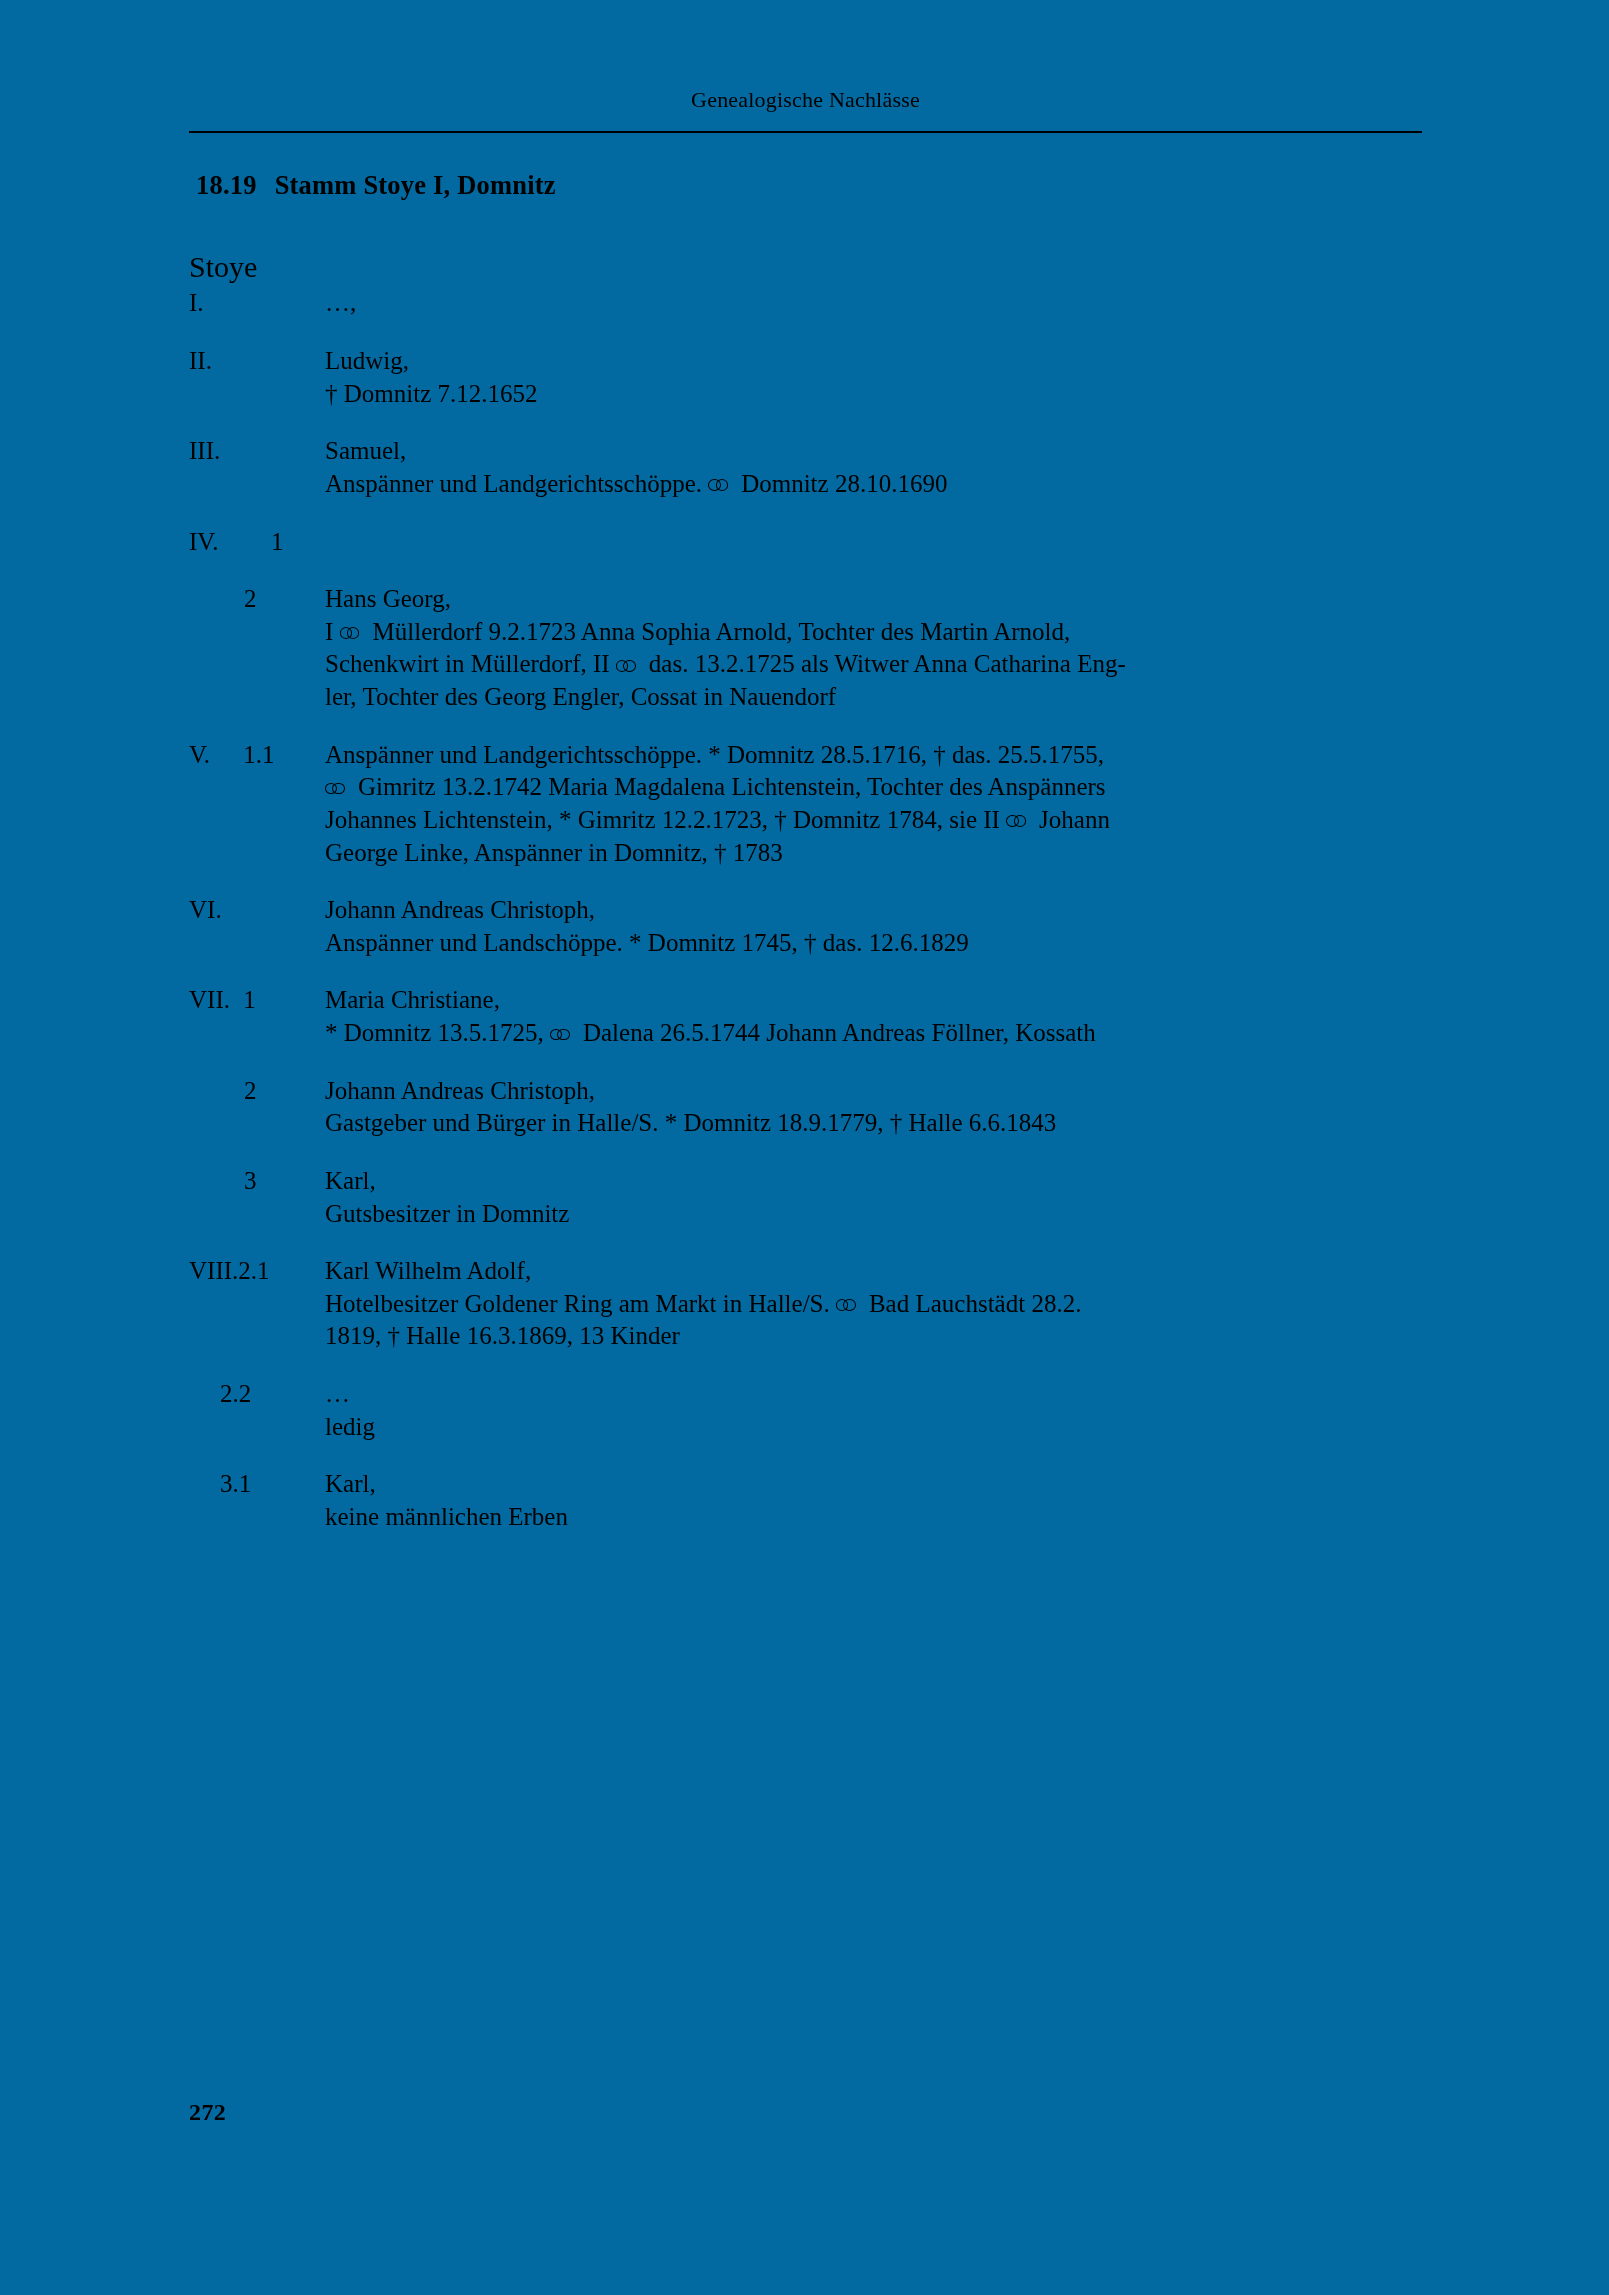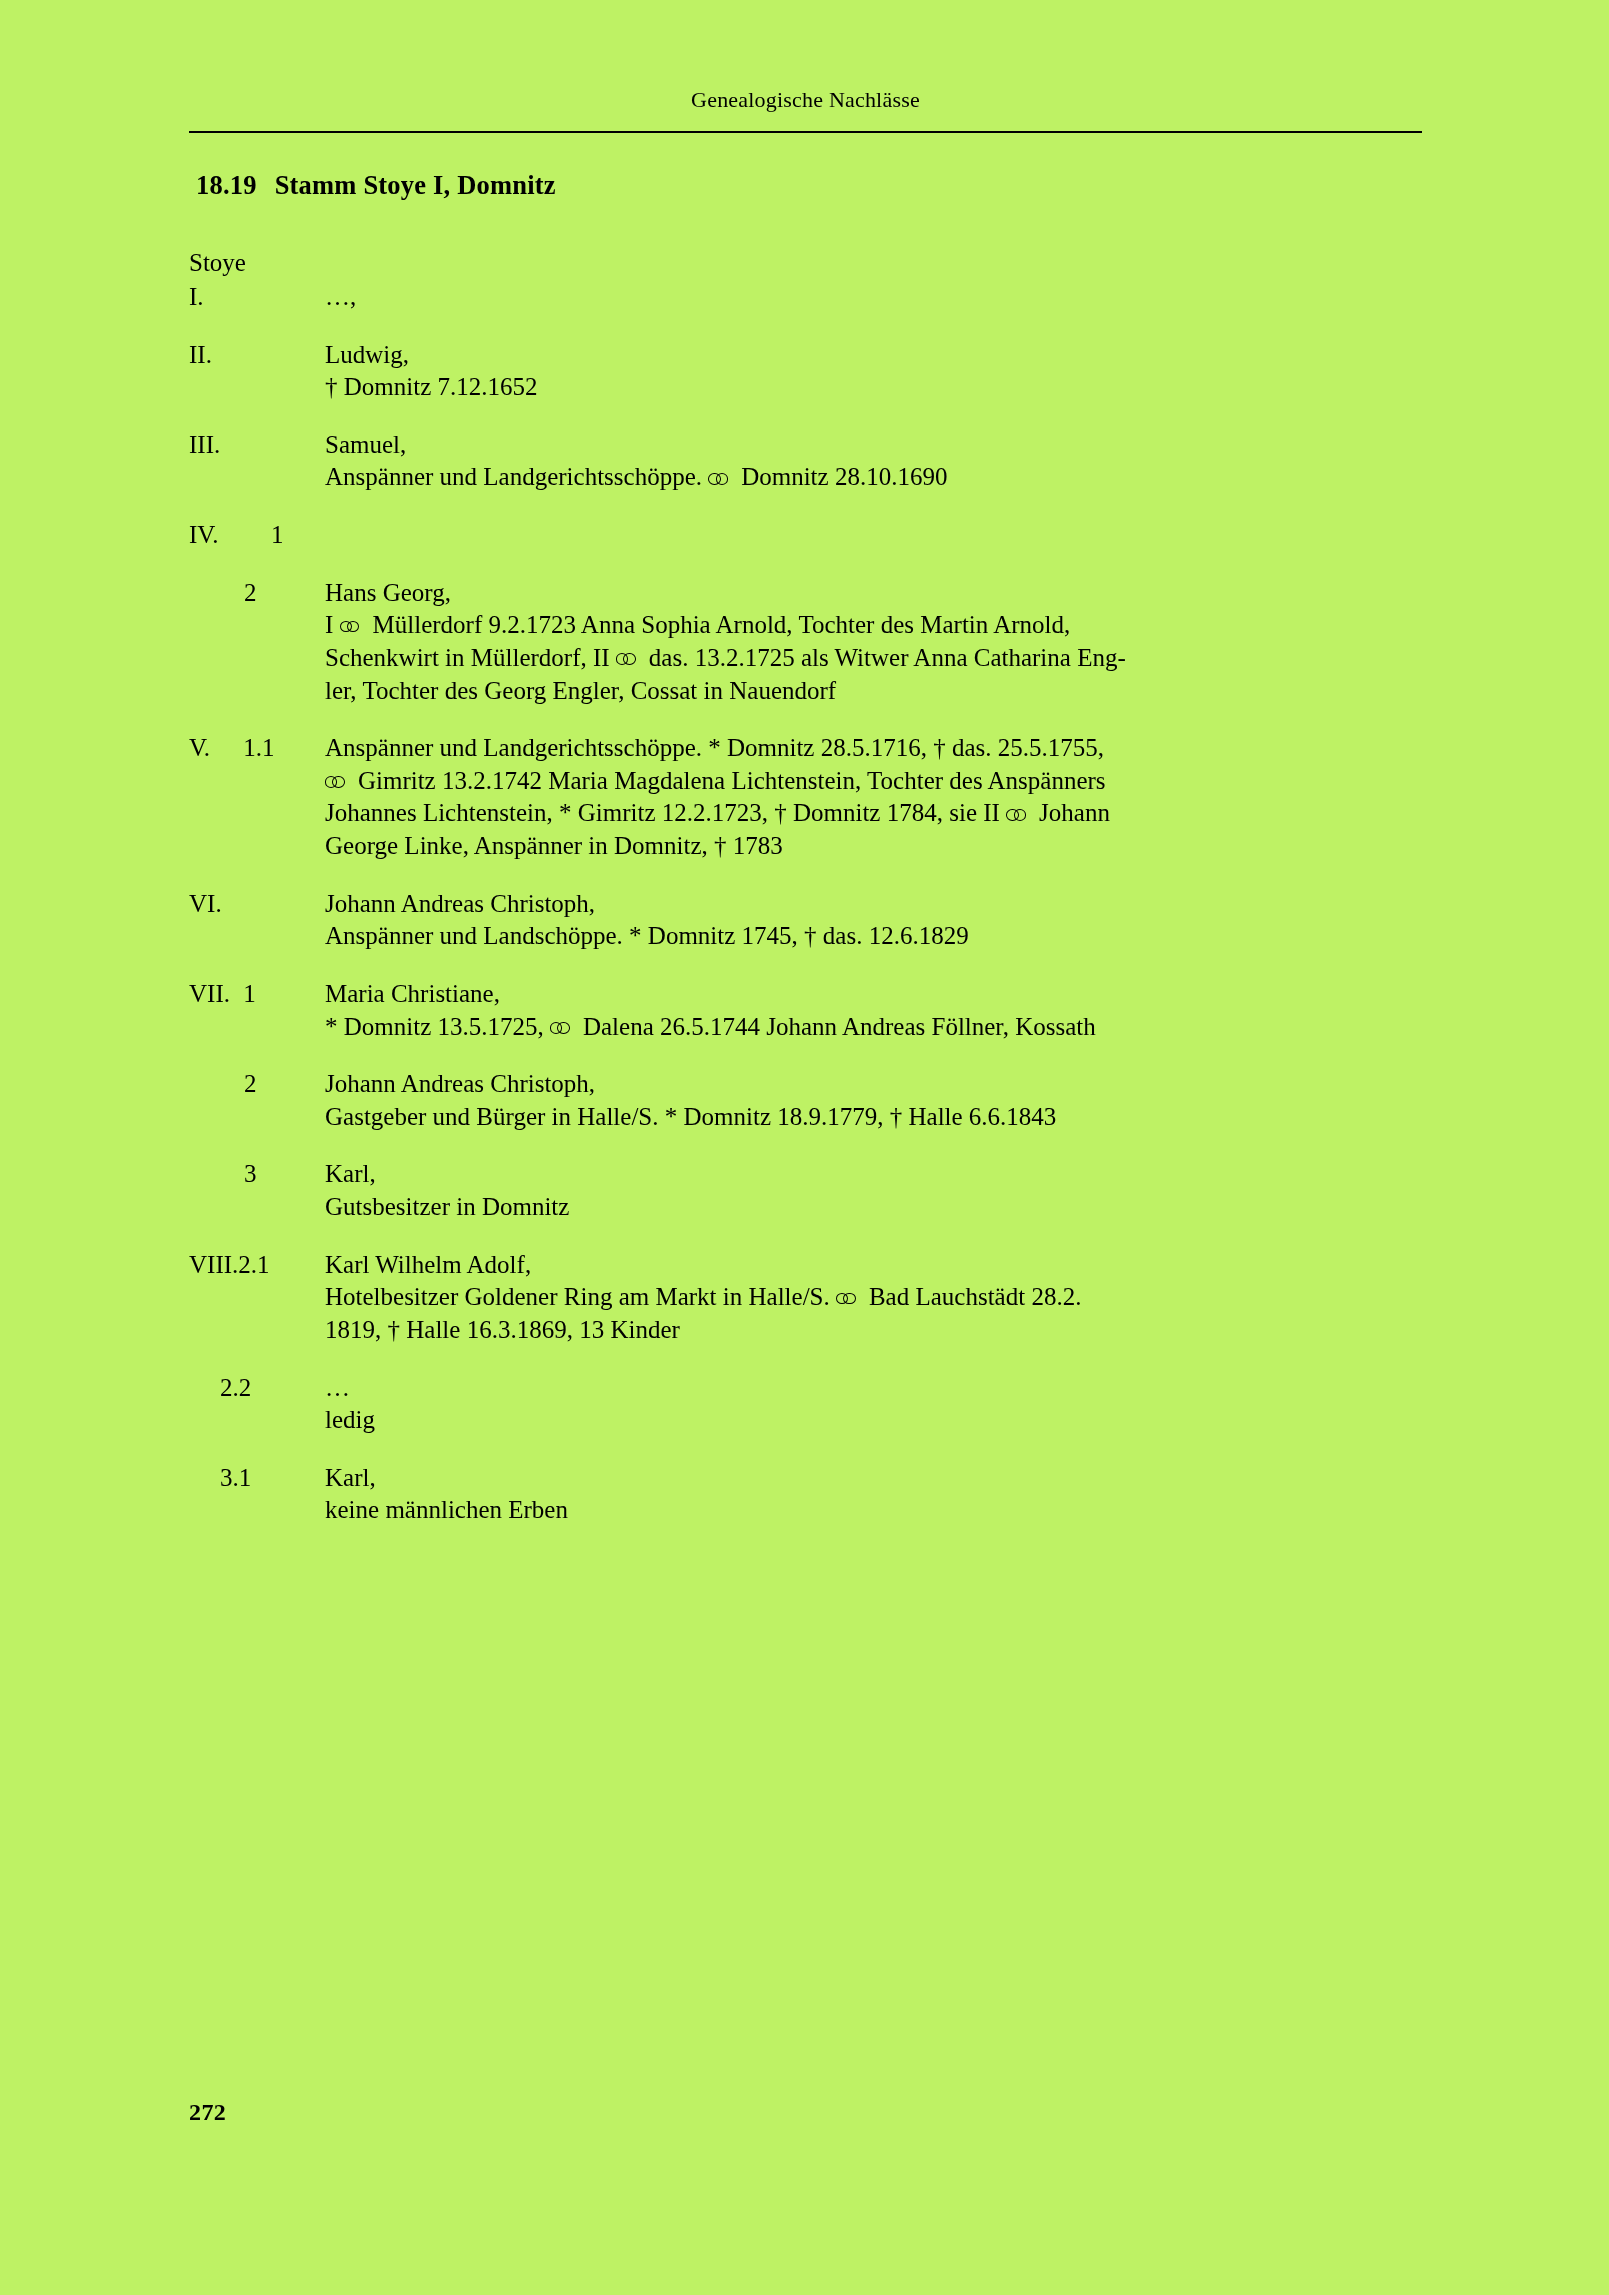--- a/index.html
+++ b/index.html
@@ -6,21 +6,21 @@
   html, body {
     margin: 0;
     padding: 0;
     background: #bfbfbf;
   }
   .page {
     position: relative;
     width: 1610px;
     height: 2295px;
     margin: 0 auto;
-    background: #bef264;
+    background: #0369a1;
     box-sizing: border-box;
     font-family: "Liberation Serif", "DejaVu Serif", serif;
     color: #000000;
     overflow: hidden;
   }
 
   
   .runhead {
     position: absolute;
     top: 88px;
@@ -51,21 +51,21 @@
   h1.section-title {
     font-size: 26.5px;
     font-weight: bold;
     margin: 0 0 45px 0;
     line-height: 1.2;
     letter-spacing: 0.2px;
   }
   h1.section-title .num { margin-right: 18px; margin-left: 7px; }
 
   .surname {
-    font-size: 25px;
+    font-size: 30px;
     line-height: 1.30;
     margin: 0 0 1.7px 0;
   }
 
   
   .gen {
     display: grid;
     grid-template-columns: 51px 85px 1fr;
     column-gap: 0px;
     margin-bottom: 25px;

